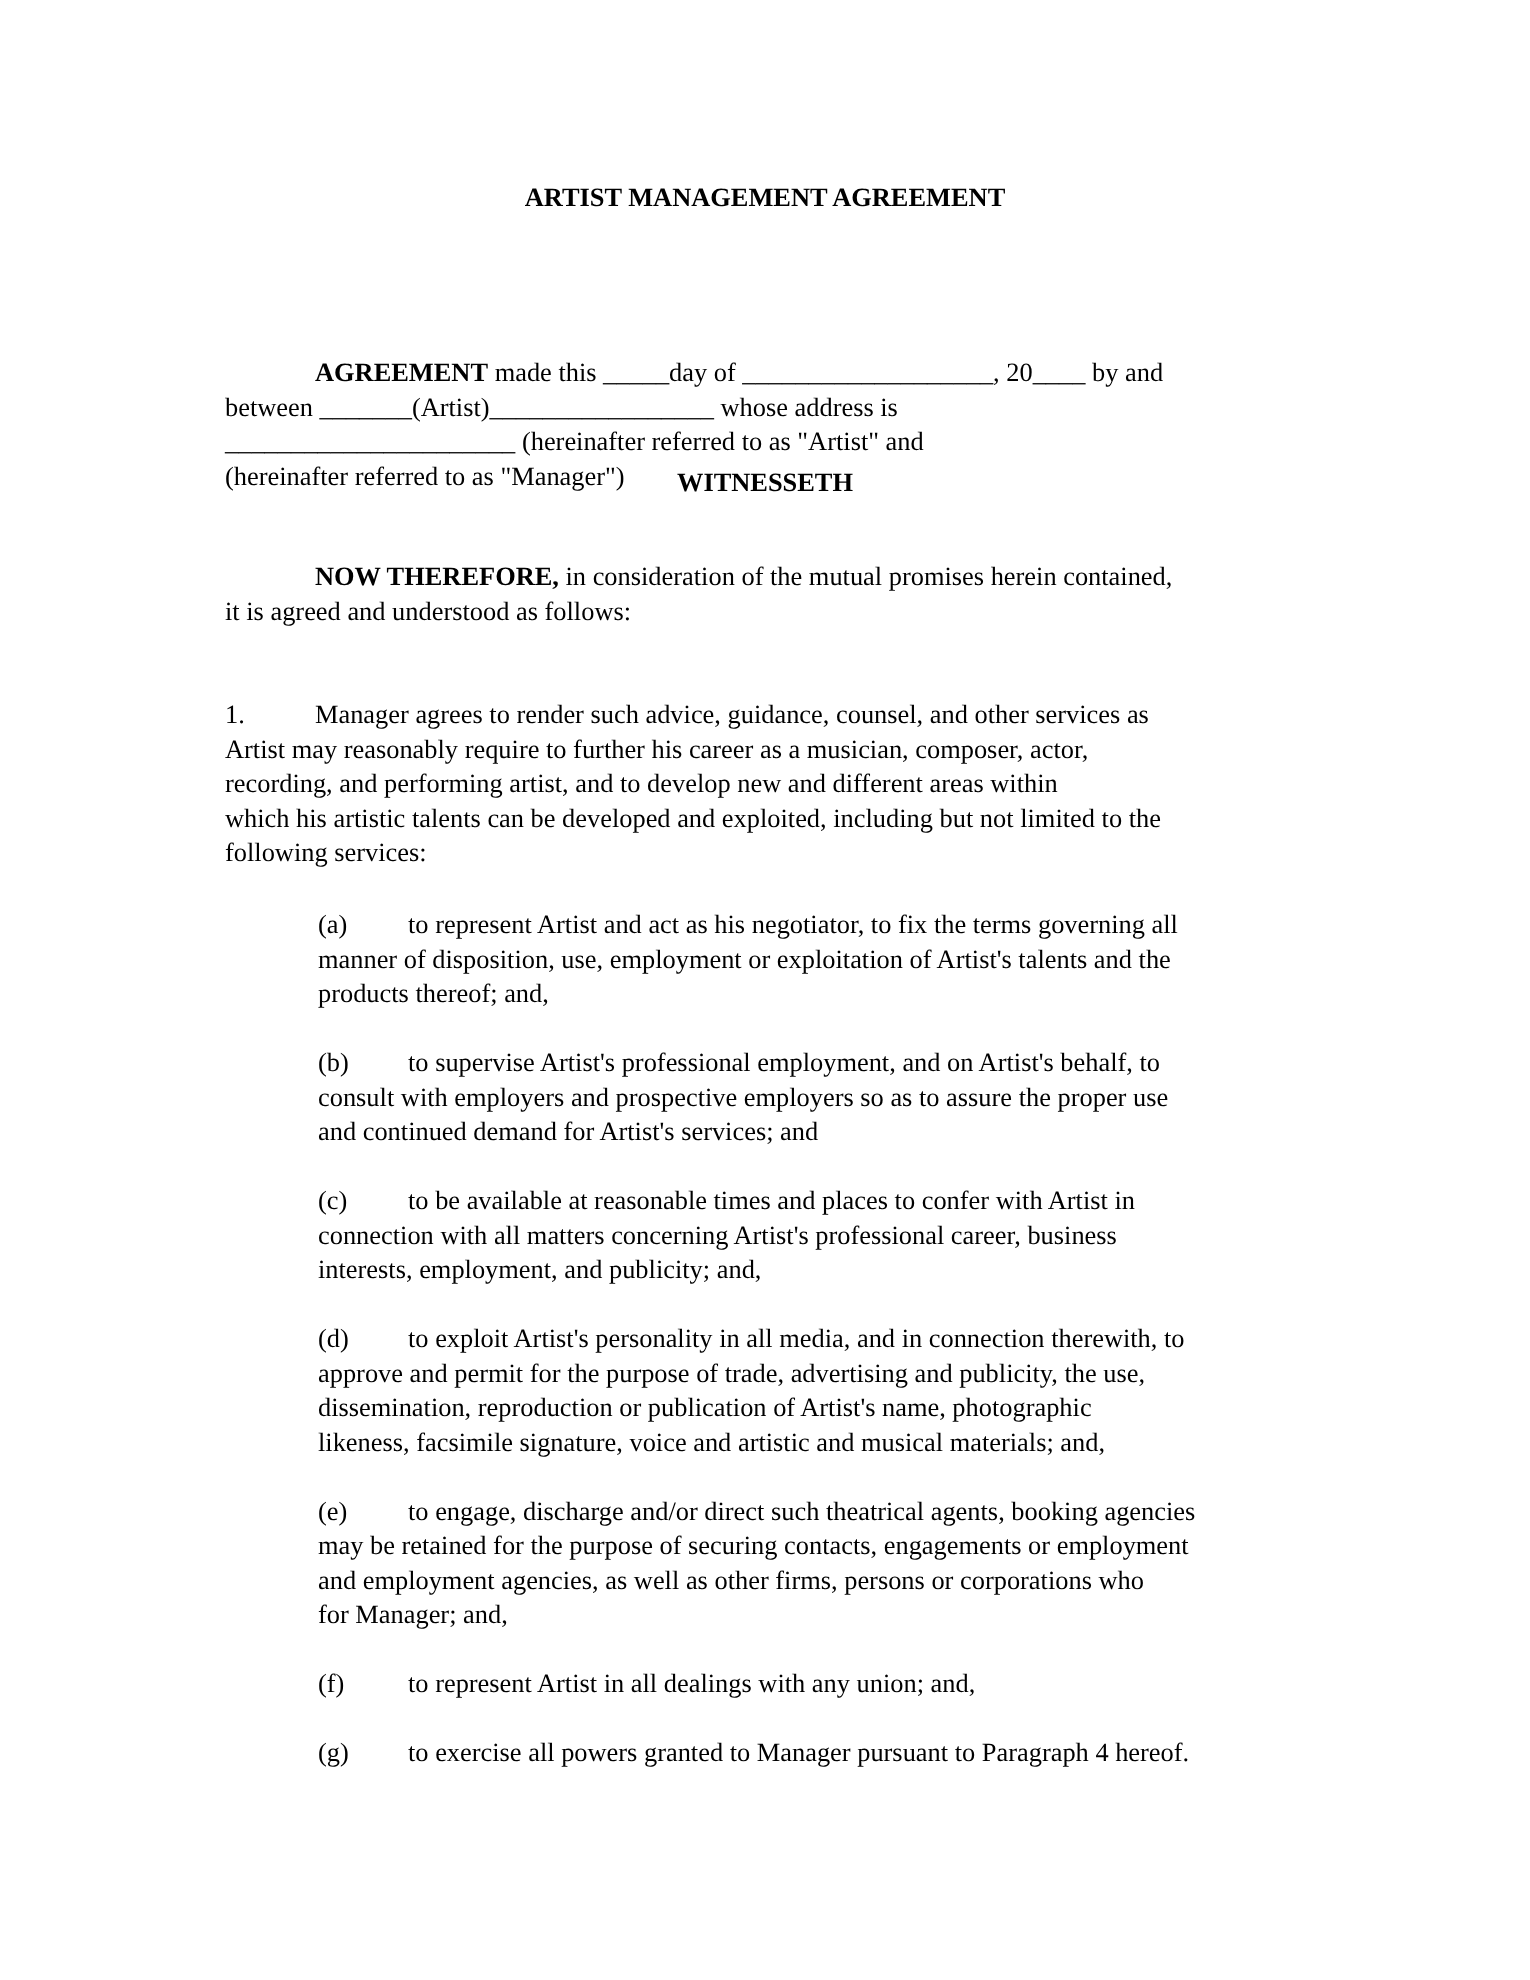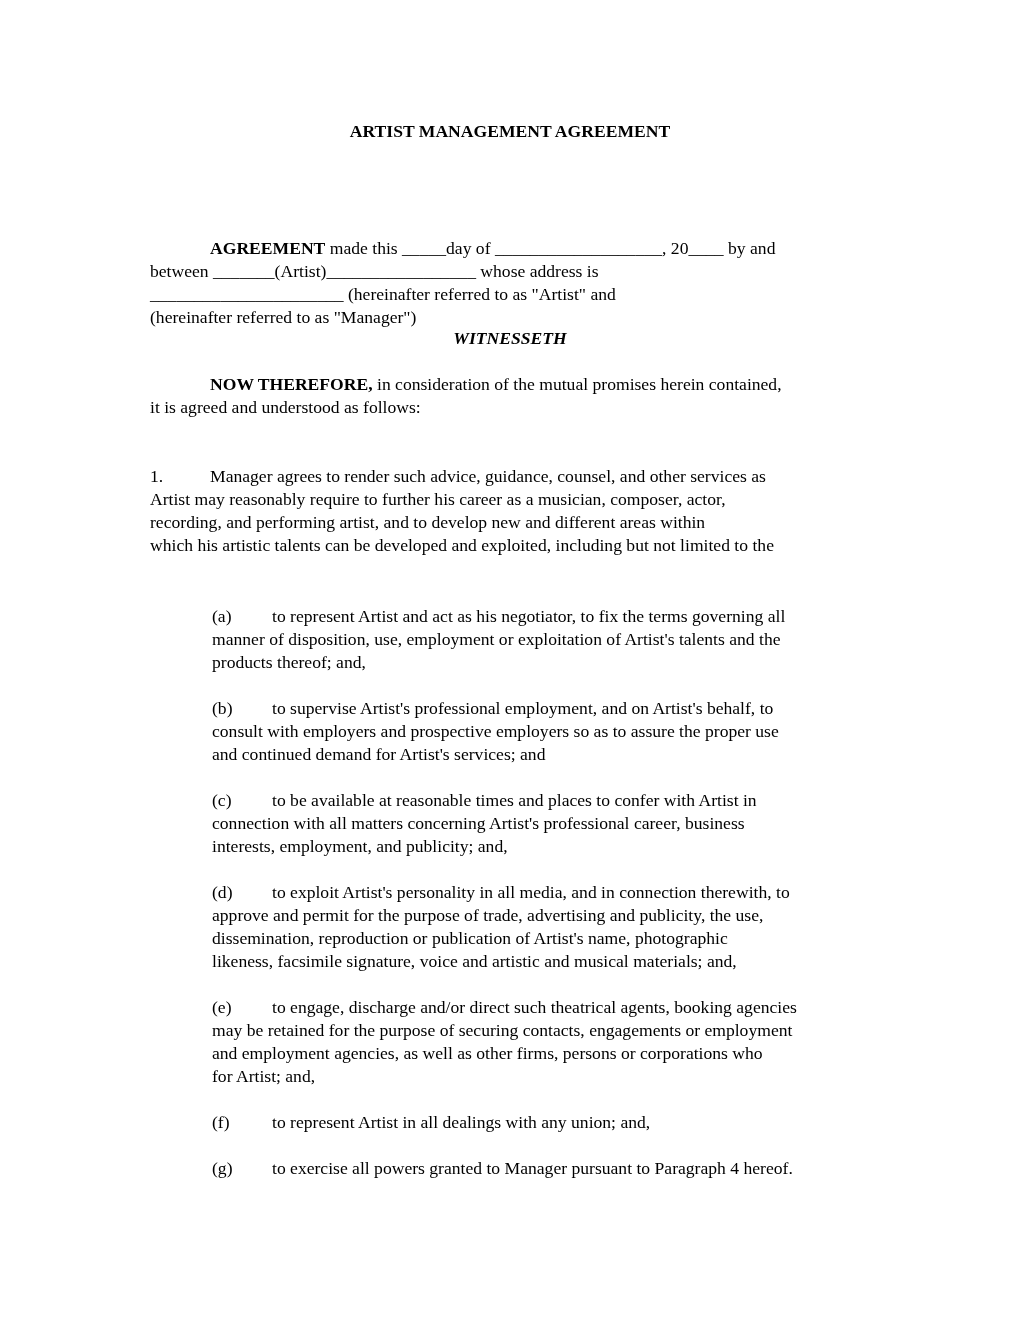--- a/index.html
+++ b/index.html
@@ -75,32 +75,33 @@
 
   <h1 class="title">ARTIST MANAGEMENT AGREEMENT</h1>
 
   <div class="para" style="top:189px;margin-top:48px;">
     <div><span class="indent-first"></span><b>AGREEMENT</b><span> made this _____day of ___________________, 20____ by and</span></div>
     <div>between _______(Artist)_________________ whose address is</div>
     <div>______________________ (hereinafter referred to as "Artist" and</div>
     <div>(hereinafter referred to as "Manager")</div>
   </div>
 
-  <h2 class="heading" style="top:327px;font-style:italic;">WITNESSETH</h2>
+  <h2 class="heading" style="top:310px;">WITNESSETH</h2>
 
   <div class="para" style="top:373px;">
     <div><span class="indent-first"></span><b>NOW THEREFORE,</b><span> in consideration  of the mutual promises herein contained,</span></div>
     <div>it is agreed and understood as follows:</div>
   </div>
 
   <div class="para" style="top:465px;">
     <div><span class="num-label">1.</span><span>Manager agrees to render such advice, guidance, counsel, and other services as</span></div>
     <div>Artist may reasonably require to further his career as a musician, composer, actor,</div>
     <div>recording, and  performing artist, and  to  develop  new  and different  areas within</div>
     <div>which his artistic talents can be developed and exploited,  including but not limited to the</div>
+    <div>following services:</div>
   </div>
 
   <div class="sub" style="top:603px;">
     <div><span class="sub-label">(a)</span><span>to represent Artist and act as his negotiator, to fix the terms governing all</span></div>
     <div>manner of disposition, use, employment or exploitation of  Artist's  talents and the</div>
     <div>products thereof; and,</div>
   </div>
 
   <div class="sub" style="top:695px;">
     <div><span class="sub-label">(b)</span><span>to supervise Artist's professional employment, and on Artist's behalf, to</span></div>
@@ -118,21 +119,21 @@
     <div><span class="sub-label">(d)</span><span>to exploit Artist's personality in all media, and in connection therewith, to</span></div>
     <div>approve and permit for the purpose of trade, advertising and publicity, the use,</div>
     <div>dissemination, reproduction or publication of Artist's  name, photographic</div>
     <div>likeness, facsimile signature, voice and artistic and musical materials; and,</div>
   </div>
 
   <div class="sub" style="top:994px;">
     <div><span class="sub-label">(e)</span><span>to engage, discharge and/or direct such theatrical agents, booking agencies</span></div>
     <div>may be retained for the purpose of securing contacts, engagements or employment</div>
     <div>and employment agencies, as well as other firms, persons or corporations who</div>
-    <div>for Artist; and,</div>
+    <div>for Manager; and,</div>
   </div>
 
   <div class="sub" style="top:1109px;">
     <div><span class="sub-label">(f)</span><span>to represent Artist in all dealings with any union; and,</span></div>
   </div>
 
   <div class="sub" style="top:1155px;font-family:Liberation Serif, serif;">
     <div><span class="sub-label">(g)</span><span>to exercise all powers granted to Manager pursuant to Paragraph 4 hereof.</span></div>
   </div>
 

